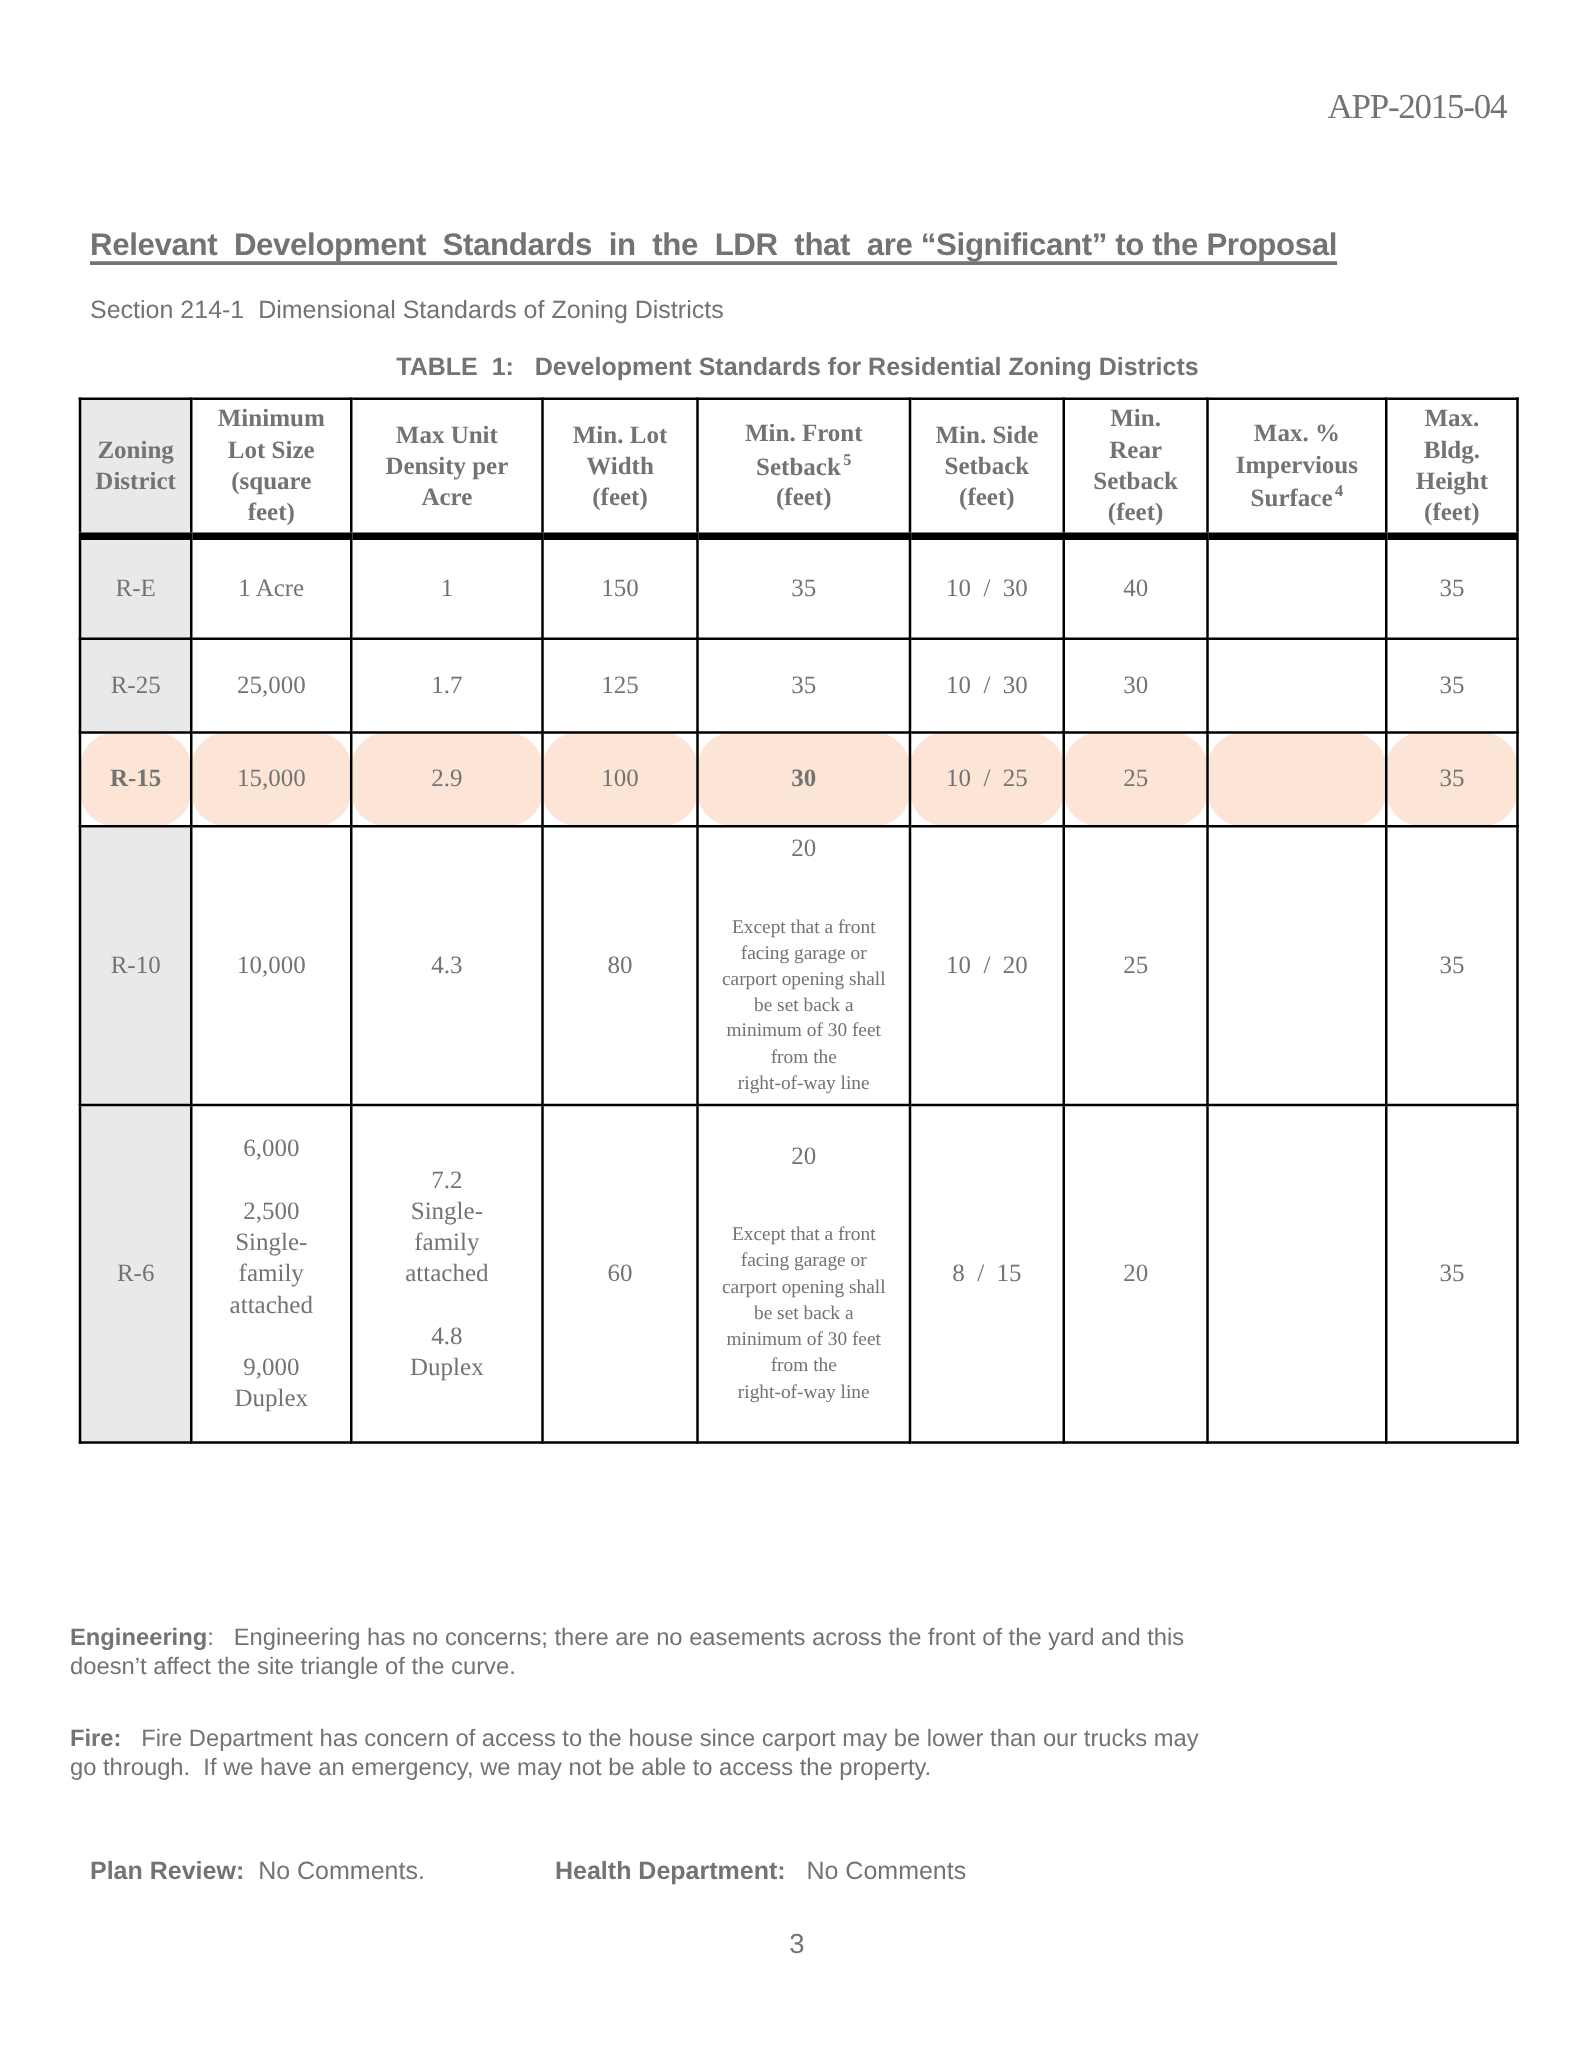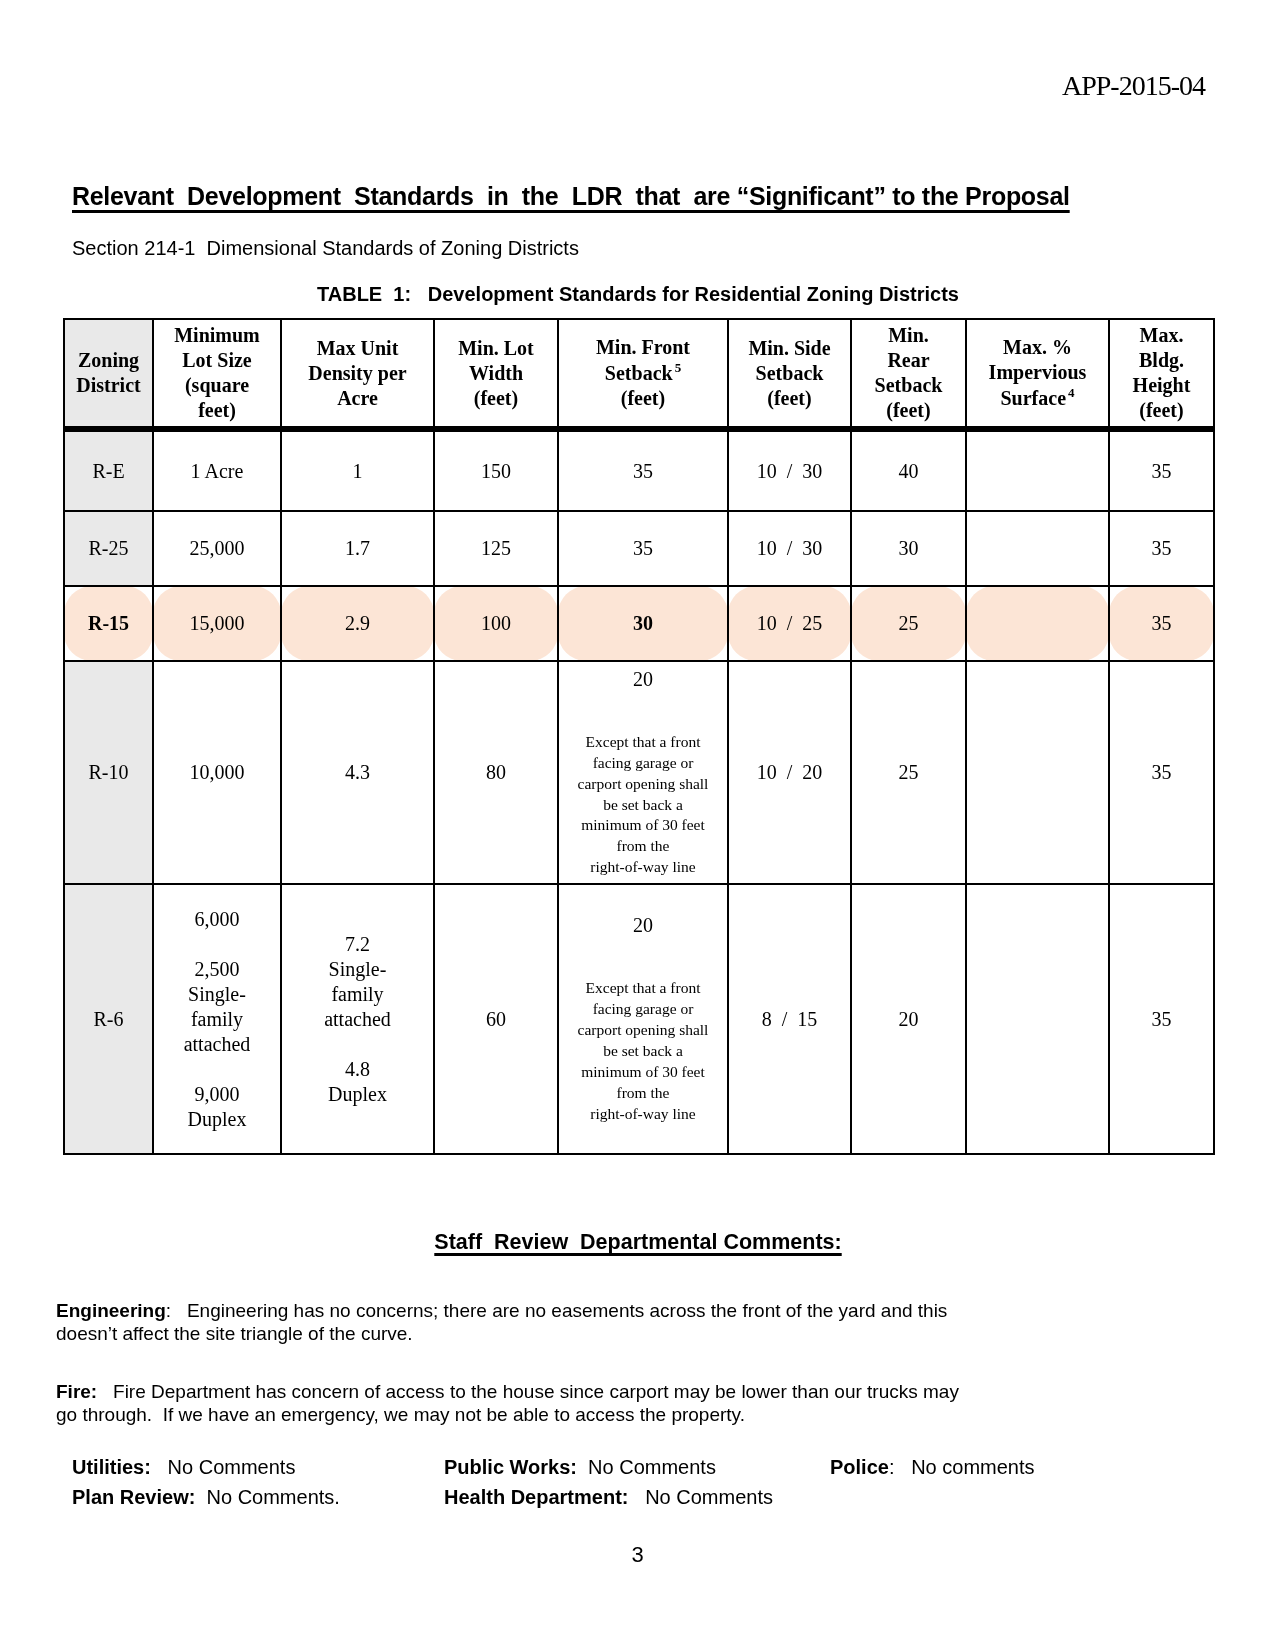--- a/index.html
+++ b/index.html
@@ -1,18 +1,18 @@
 <!DOCTYPE html>
 <html style="--highlight: #fce5d6; --gray: #e9e9e9;"><head>
 <meta charset="utf-8">
 <style>
   html,body { margin:0; padding:0; background:#ffffff; }
   .page {
     position:relative; width:1275px; height:1650px; background:#fff;
-    font-family:"Liberation Sans", sans-serif; color:#000000; overflow:hidden;
+    font-family:"Liberation Sans", sans-serif; color:#737373; overflow:hidden;
   }
   .doc-ref {
     position:absolute; top:70px; right:70px;
     font-family:"Liberation Serif", serif; font-size:28px; letter-spacing:-1px;
     white-space:pre;
   }
   .main-heading {
     position:absolute; left:72px; top:182px; margin:0; width:1141px;
     font-size:25px; font-weight:bold; letter-spacing:-0.3px;
     text-decoration:underline; text-decoration-thickness:2.5px; text-underline-offset:5px;
@@ -209,33 +209,27 @@
 from the
 right-of-way line</div></td>
         <td>8  /  15</td>
         <td>20</td>
         <td></td>
         <td>35</td>
       </tr>
     </tbody>
   </table>
 
-  <div class="staff-heading">Staff  Review  Departmental Comments:</div>
 
   <p class="comment comment-engineering"><b>Engineering</b><span>:   Engineering has no concerns; there are no easements across the front of the yard and this
 doesn’t affect the site triangle of the curve.</span></p>
 
   <p class="comment comment-fire"><b>Fire:</b><span>   Fire Department has concern of access to the house since carport may be lower than our trucks may
 go through.  If we have an emergency, we may not be able to access the property.</span></p>
 
-  <div class="dept-row dept-row-1">
-    <span class="dept dept-utilities"><b>Utilities:</b><span>   No Comments</span></span>
-    <span class="dept dept-public-works"><b>Public Works:</b><span>  No Comments</span></span>
-    <span class="dept dept-police"><b>Police</b><span>:   No comments</span></span>
-  </div>
 
   <div class="dept-row dept-row-2">
     <span class="dept dept-plan-review"><b>Plan Review:</b><span>  No Comments.</span></span>
     <span class="dept dept-health"><b>Health Department:</b><span>   No Comments</span></span>
   </div>
 
   <div class="page-number">3</div>
 
 </div>
 

